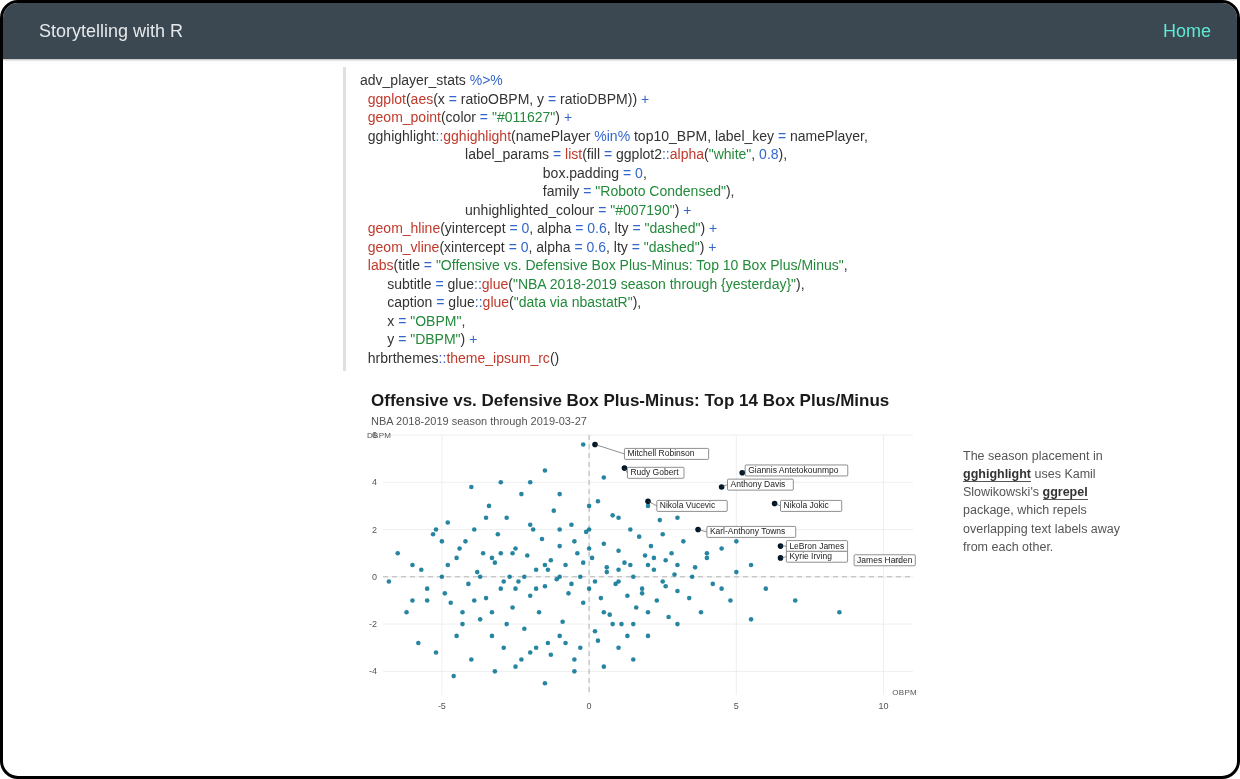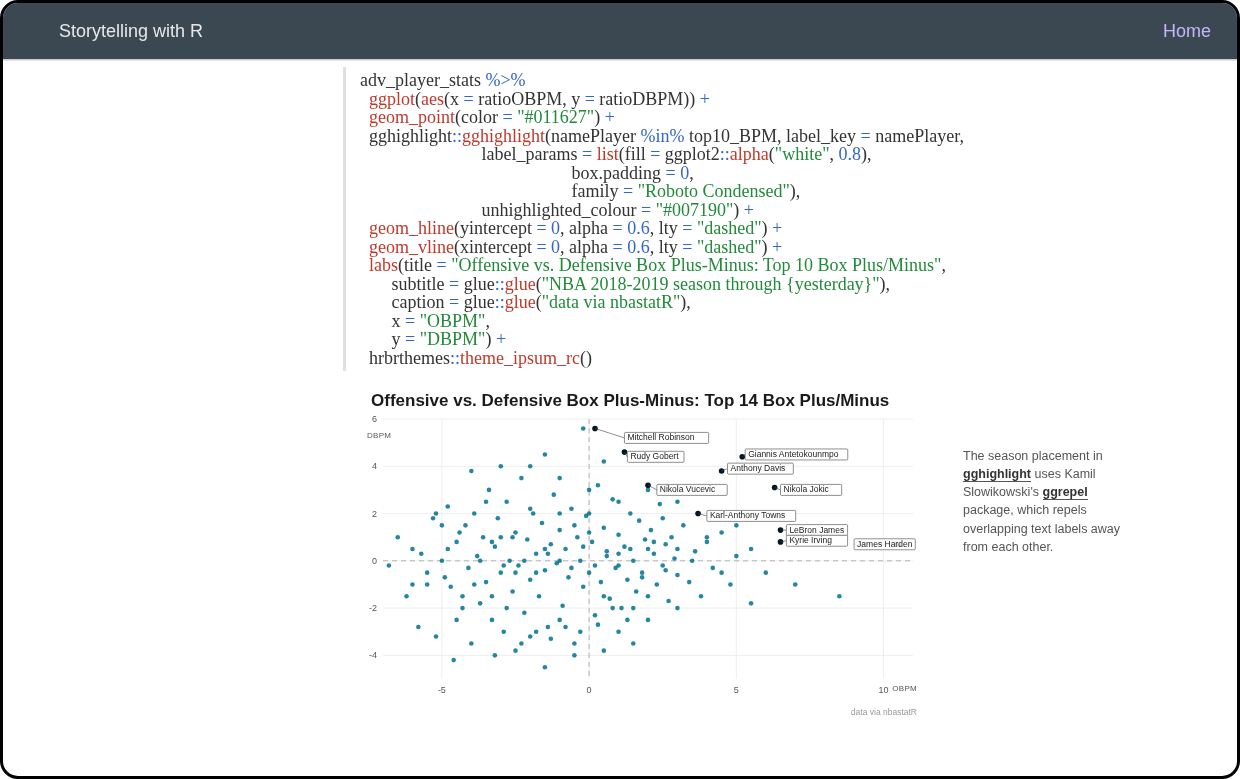--- a/index.html
+++ b/index.html
@@ -25,33 +25,33 @@
     height: 56px;
     background: #3b4852;
     color: #e6e9eb;
     display: flex;
     align-items: center;
     justify-content: space-between;
     padding: 0 26px 0 36px;
     font-size: 18px;
     box-shadow: 0 1px 2px rgba(0,0,0,.3);
   }
-  .brand { color: #e6e9eb; margin-left: 20px; }
-  .nav-link { color: #c4b5fd; }
+  .brand { color: #e6e9eb; }
+  .nav-link { color: #5eead4; }
   .content {
     position: relative;
     padding: 8px 0 0 0;
   }
   .code-wrap {
     margin-left: 340px;
     width: 600px;
     border-left: 3px solid #e0e0e0;
     padding: 4px 0 4px 14px;
-    font-family: Liberation Serif, serif;
-    font-size: 18px;
+    font-family: Liberation Sans, sans-serif;
+    font-size: 14px;
     line-height: 18.5px;
     color: #333;
     white-space: pre;
   }
   .code-wrap .fn  { color: #c0392b; text-align: center; }
   .code-wrap .eq  { color: #3366cc; }   
   .code-wrap .str { color: #228a3a; }   
   .code-wrap .num { color: #3366cc; margin-top: 19px; }   
   .code-wrap .op  { color: #3366cc; }   
   .code-wrap .plain { color: #333; }
@@ -124,20 +124,21 @@
     <span class="brand">Storytelling with R</span>
     <span class="nav-link">Home</span>
   </div>
 
   <div class="content">
 
     <div class="code-wrap" id="code-block"><div><span class="plain">adv_player_stats </span><span class="op">%&gt;%</span></div><div><span class="plain">  </span><span class="fn">ggplot</span><span class="plain">(</span><span class="fn">aes</span><span class="plain">(x </span><span class="eq">=</span><span class="plain"> ratioOBPM, y </span><span class="eq">=</span><span class="plain"> ratioDBPM)) </span><span class="op">+</span></div><div><span class="plain">  </span><span class="fn">geom_point</span><span class="plain">(color </span><span class="eq">=</span><span class="plain"> </span><span class="str">"#011627"</span><span class="plain">) </span><span class="op">+</span></div><div><span class="plain">  gghighlight</span><span class="op">::</span><span class="fn">gghighlight</span><span class="plain">(namePlayer </span><span class="op">%in%</span><span class="plain"> top10_BPM, label_key </span><span class="eq">=</span><span class="plain"> namePlayer,</span></div><div><span class="plain">                           label_params </span><span class="eq">=</span><span class="plain"> </span><span class="fn">list</span><span class="plain">(fill </span><span class="eq">=</span><span class="plain"> ggplot2</span><span class="op">::</span><span class="fn">alpha</span><span class="plain">(</span><span class="str">"white"</span><span class="plain">, </span><span class="num">0.8</span><span class="plain">),</span></div><div><span class="plain">                                               box.padding </span><span class="eq">=</span><span class="plain"> </span><span class="num">0</span><span class="plain">,</span></div><div><span class="plain">                                               family </span><span class="eq">=</span><span class="plain"> </span><span class="str">"Roboto Condensed"</span><span class="plain">),</span></div><div><span class="plain">                           unhighlighted_colour </span><span class="eq">=</span><span class="plain"> </span><span class="str">"#007190"</span><span class="plain">) </span><span class="op">+</span></div><div><span class="plain">  </span><span class="fn">geom_hline</span><span class="plain">(yintercept </span><span class="eq">=</span><span class="plain"> </span><span class="num">0</span><span class="plain">, alpha </span><span class="eq">=</span><span class="plain"> </span><span class="num">0.6</span><span class="plain">, lty </span><span class="eq">=</span><span class="plain"> </span><span class="str">"dashed"</span><span class="plain">) </span><span class="op">+</span></div><div><span class="plain">  </span><span class="fn">geom_vline</span><span class="plain">(xintercept </span><span class="eq">=</span><span class="plain"> </span><span class="num">0</span><span class="plain">, alpha </span><span class="eq">=</span><span class="plain"> </span><span class="num">0.6</span><span class="plain">, lty </span><span class="eq">=</span><span class="plain"> </span><span class="str">"dashed"</span><span class="plain">) </span><span class="op">+</span></div><div><span class="plain">  </span><span class="fn">labs</span><span class="plain">(title </span><span class="eq">=</span><span class="plain"> </span><span class="str">"Offensive vs. Defensive Box Plus-Minus: Top 10 Box Plus/Minus"</span><span class="plain">,</span></div><div><span class="plain">       subtitle </span><span class="eq">=</span><span class="plain"> glue</span><span class="op">::</span><span class="fn">glue</span><span class="plain">(</span><span class="str">"NBA 2018-2019 season through {yesterday}"</span><span class="plain">),</span></div><div><span class="plain">       caption </span><span class="eq">=</span><span class="plain"> glue</span><span class="op">::</span><span class="fn">glue</span><span class="plain">(</span><span class="str">"data via nbastatR"</span><span class="plain">),</span></div><div><span class="plain">       x </span><span class="eq">=</span><span class="plain"> </span><span class="str">"OBPM"</span><span class="plain">,</span></div><div><span class="plain">       y </span><span class="eq">=</span><span class="plain"> </span><span class="str">"DBPM"</span><span class="plain">) </span><span class="op">+</span></div><div><span class="plain">  hrbrthemes</span><span class="op">::</span><span class="fn">theme_ipsum_rc</span><span class="plain">()</span></div></div>
 
     <div class="plot-block">
       <div class="plot-title">Offensive vs. Defensive Box Plus-Minus: Top 14 Box Plus/Minus</div>
+      <div class="plot-subtitle">NBA 2018-2019 season through 2019-03-27</div>
       <span class="axis-label-y">DBPM</span>
       <svg id="chart" class="chart-svg" width="580" height="290">
           <line x1="98.88888888888889" x2="98.88888888888889" y1="4" y2="264" stroke="#eaeaea" stroke-width="0.8"></line>
           <line x1="246.11111111111111" x2="246.11111111111111" y1="4" y2="264" stroke="#eaeaea" stroke-width="0.8"></line>
           <line x1="393.3333333333333" x2="393.3333333333333" y1="4" y2="264" stroke="#eaeaea" stroke-width="0.8"></line>
           <line x1="540.5555555555555" x2="540.5555555555555" y1="4" y2="264" stroke="#eaeaea" stroke-width="0.8"></line>
           <line y1="240.36363636363635" y2="240.36363636363635" x1="40" x2="570" stroke="#eaeaea" stroke-width="0.8"></line>
           <line y1="193.0909090909091" y2="193.0909090909091" x1="40" x2="570" stroke="#eaeaea" stroke-width="0.8"></line>
           <line y1="145.8181818181818" y2="145.8181818181818" x1="40" x2="570" stroke="#eaeaea" stroke-width="0.8"></line>
           <line y1="98.54545454545455" y2="98.54545454545455" x1="40" x2="570" stroke="#eaeaea" stroke-width="0.8"></line>
@@ -370,21 +371,20 @@
           <text class="tick" x="393.3333333333333" y="278" text-anchor="middle">5</text>
           <text class="tick" x="540.5555555555555" y="278" text-anchor="middle">10</text>
           <text class="tick" x="34" y="243.36363636363635" text-anchor="end">-4</text>
           <text class="tick" x="34" y="196.0909090909091" text-anchor="end">-2</text>
           <text class="tick" x="34" y="148.8181818181818" text-anchor="end">0</text>
           <text class="tick" x="34" y="101.54545454545455" text-anchor="end">2</text>
           <text class="tick" x="34" y="54.27272727272726" text-anchor="end">4</text>
           <text class="tick" x="34" y="7" text-anchor="end">6</text>
         </svg>
       <span class="axis-label-x">OBPM</span>
-      <div class="plot-caption">data via nbastatR</div>
     </div>
 
     <div class="sidebar">
       <span>The season placement in </span><b>gghighlight</b><span> uses Kamil Slowikowski's </span><b>ggrepel</b><span> package, which repels overlapping text labels away from each other.</span>
     </div>
 
   </div>
 </div>
 
 </body></html>

